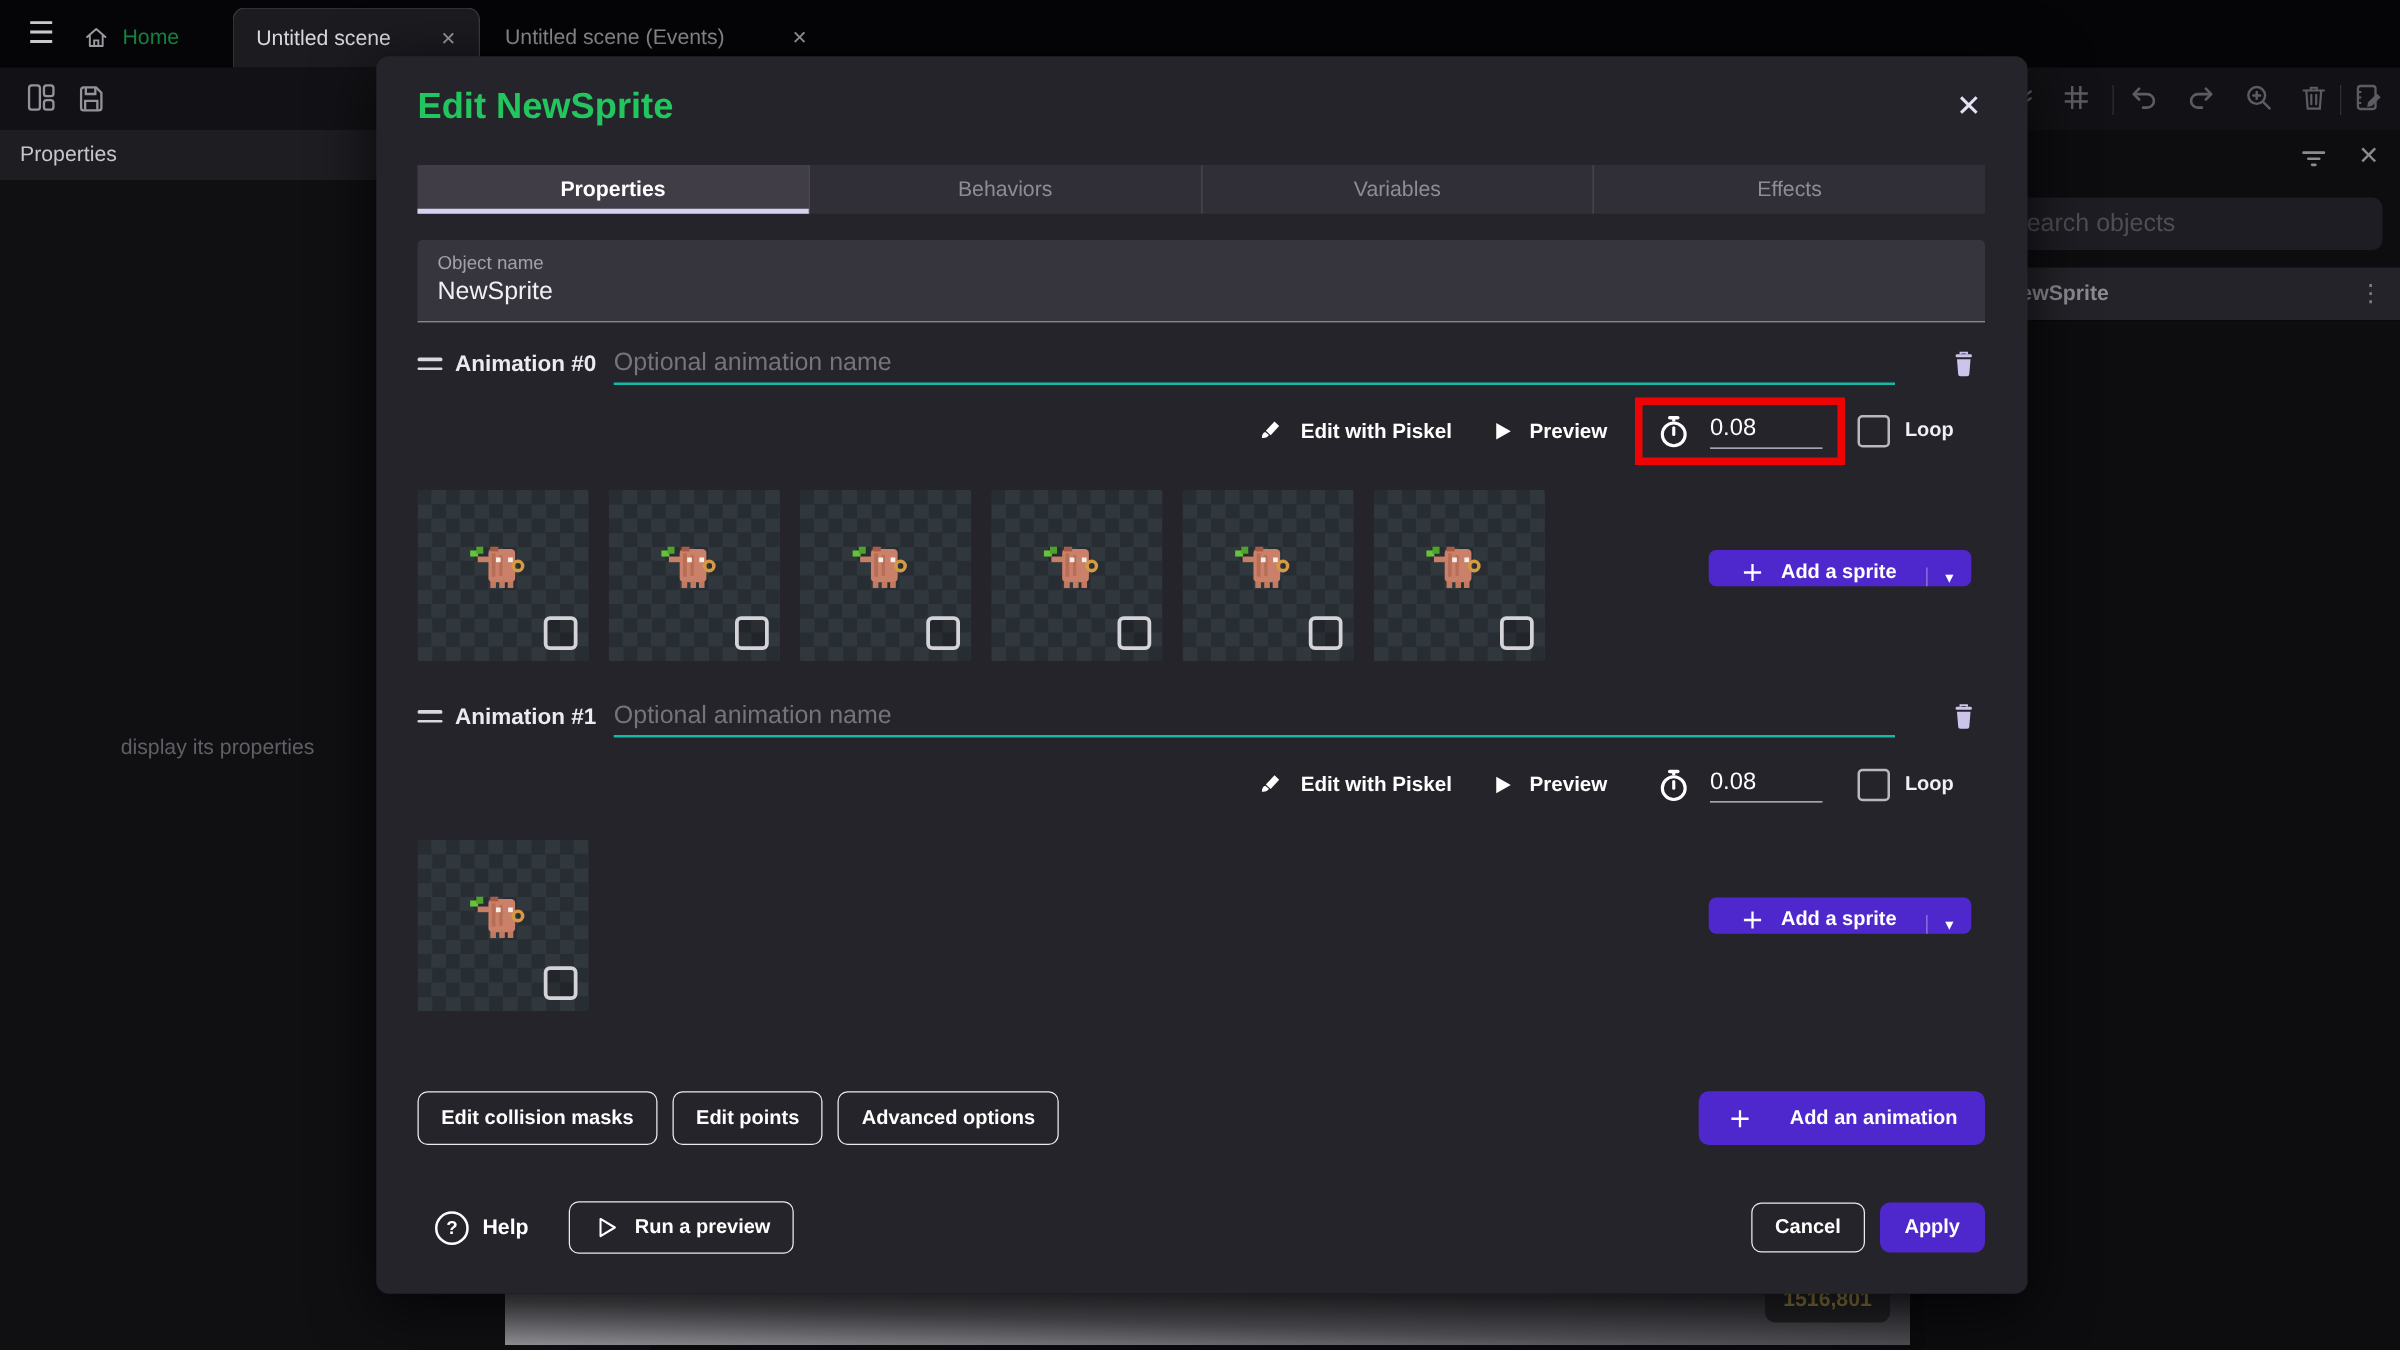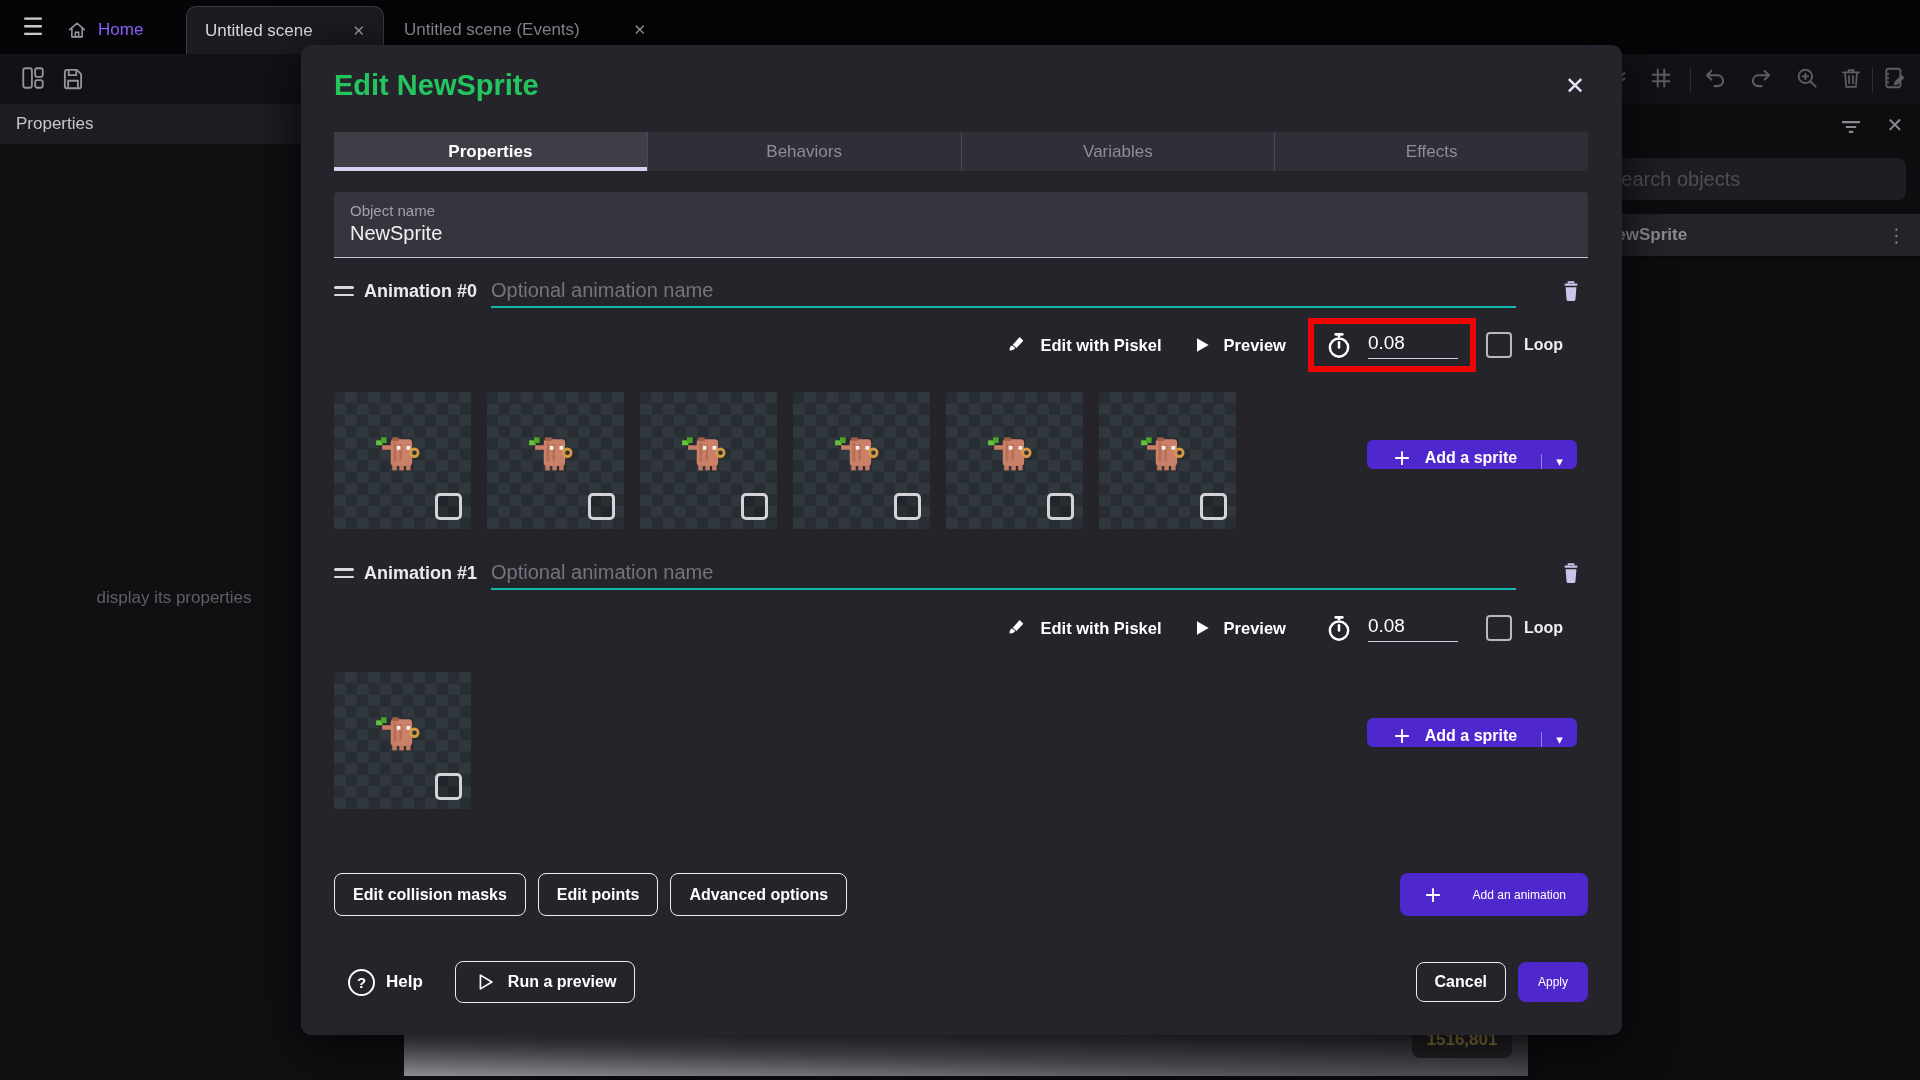--- a/index.html
+++ b/index.html
@@ -6,21 +6,21 @@
   html,body { width:1920px; height:1080px; overflow:hidden; background:#0b0b0e;
     font-family:"Liberation Sans", sans-serif; -webkit-font-smoothing:antialiased; }
   #screen { position:absolute; inset:0; width:1920px; height:1080px; }
 
   
   .topbar { position:absolute; left:0; top:0; width:1920px; height:54px; background:#050507; }
   .hamburger { position:absolute; left:16px; top:12px; width:34px; height:30px; color:#c9c9ce;
     font-size:24px; line-height:30px; text-align:center; cursor:pointer; }
   .toptab { position:absolute; top:6px; height:48px; display:flex; align-items:center; gap:10px;
     padding:0 18px; font-size:17px; color:#8d8d94; }
-  .toptab.home { left:48px; width:138px; color:#8b5cf6; }
+  .toptab.home { left:48px; width:138px; color:#15803d; }
   .toptab.active { left:186px; width:198px; background:#1b1b20; border:1px solid #3a3a41; border-bottom:none;
     border-radius:10px 10px 0 0; color:#d8d8dc; }
   .toptab.events { left:386px; width:278px; }
   .tab-close { font-size:15px; color:#9a9aa0; margin-left:auto; cursor:pointer; }
   .icon { display:inline-block; }
   .icon svg { display:block; }
 
   
   .toolbar2 { position:absolute; left:0; top:54px; width:1920px; height:50px; background:#121216; }
   .tbtn { position:absolute; top:11px; width:28px; height:28px; color:#93939b; cursor:pointer; }
@@ -114,22 +114,22 @@
   .add-sprite .main { flex:1; display:flex; align-items:center; justify-content:center; gap:12px;
     font-size:16px; font-weight:bold; }
   .add-sprite .caret { width:36px; border-left:1px solid rgba(255,255,255,.4); display:flex;
     align-items:center; justify-content:center; font-size:13px; }
 
   .actions-row { position:absolute; left:33px; top:828px; width:1254px; height:43px; display:flex;
     align-items:center; gap:12px; }
   .btn-outline { height:43px; border:1.5px solid #eceaf3; border-radius:8px; background:transparent;
     color:#ffffff; font-size:16px; font-weight:bold; padding:0 18px; display:flex; align-items:center;
     gap:12px; cursor:pointer; white-space:nowrap; font-family:inherit; }
-  .btn-fill { height:43px; background:#4f28cd; border:none; border-radius:8px; color:#fff; font-size:12px;
-    font-weight:normal; padding:0 22px; display:flex; align-items:center; gap:29px; cursor:pointer;
+  .btn-fill { height:43px; background:#4f28cd; border:none; border-radius:8px; color:#fff; font-size:16px;
+    font-weight:bold; padding:0 22px; display:flex; align-items:center; gap:29px; cursor:pointer;
     white-space:nowrap; font-family:inherit; }
   .spacer { flex:1; }
 
   .footer-row { position:absolute; left:33px; top:916px; width:1254px; height:42px; display:flex; align-items:center; }
   .help-group { display:flex; align-items:center; gap:11px; margin-left:14px; color:#fff;
     font-size:17px; font-weight:bold; cursor:pointer; }
   .help-circle { width:27px; height:27px; border:2px solid #fff; border-radius:50%; font-size:15px;
     line-height:23px; text-align:center; font-weight:bold; }
   .run-preview { margin-left:32px; height:42px; }
   .cancel-btn { height:40px; padding:0 18px; }

